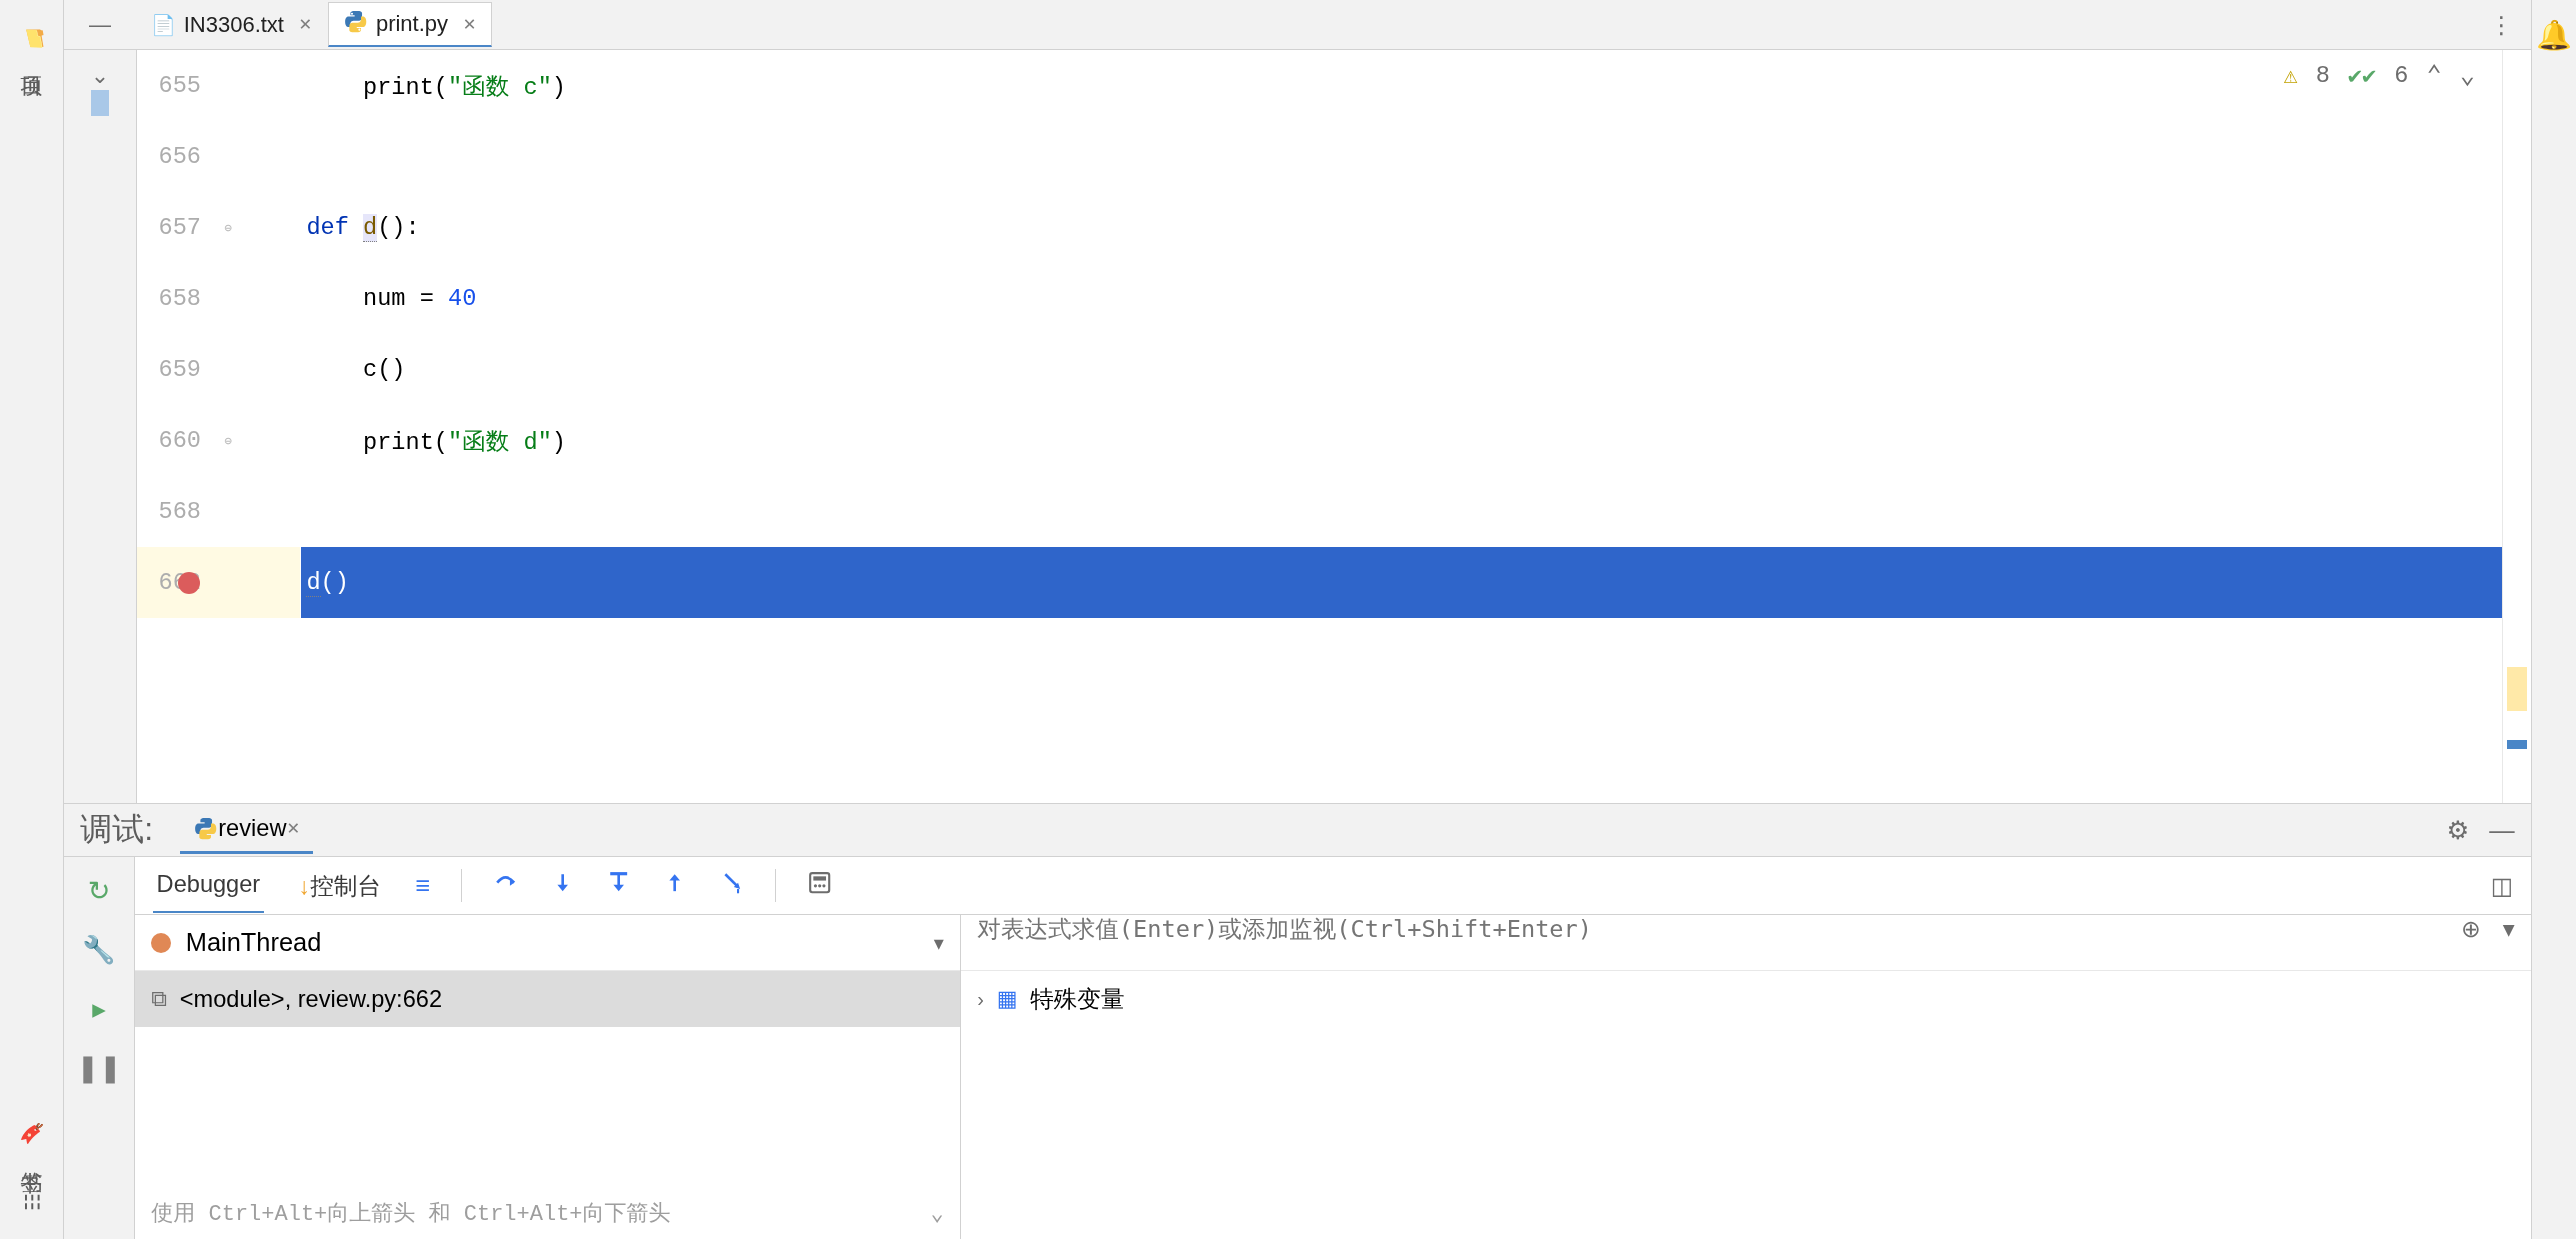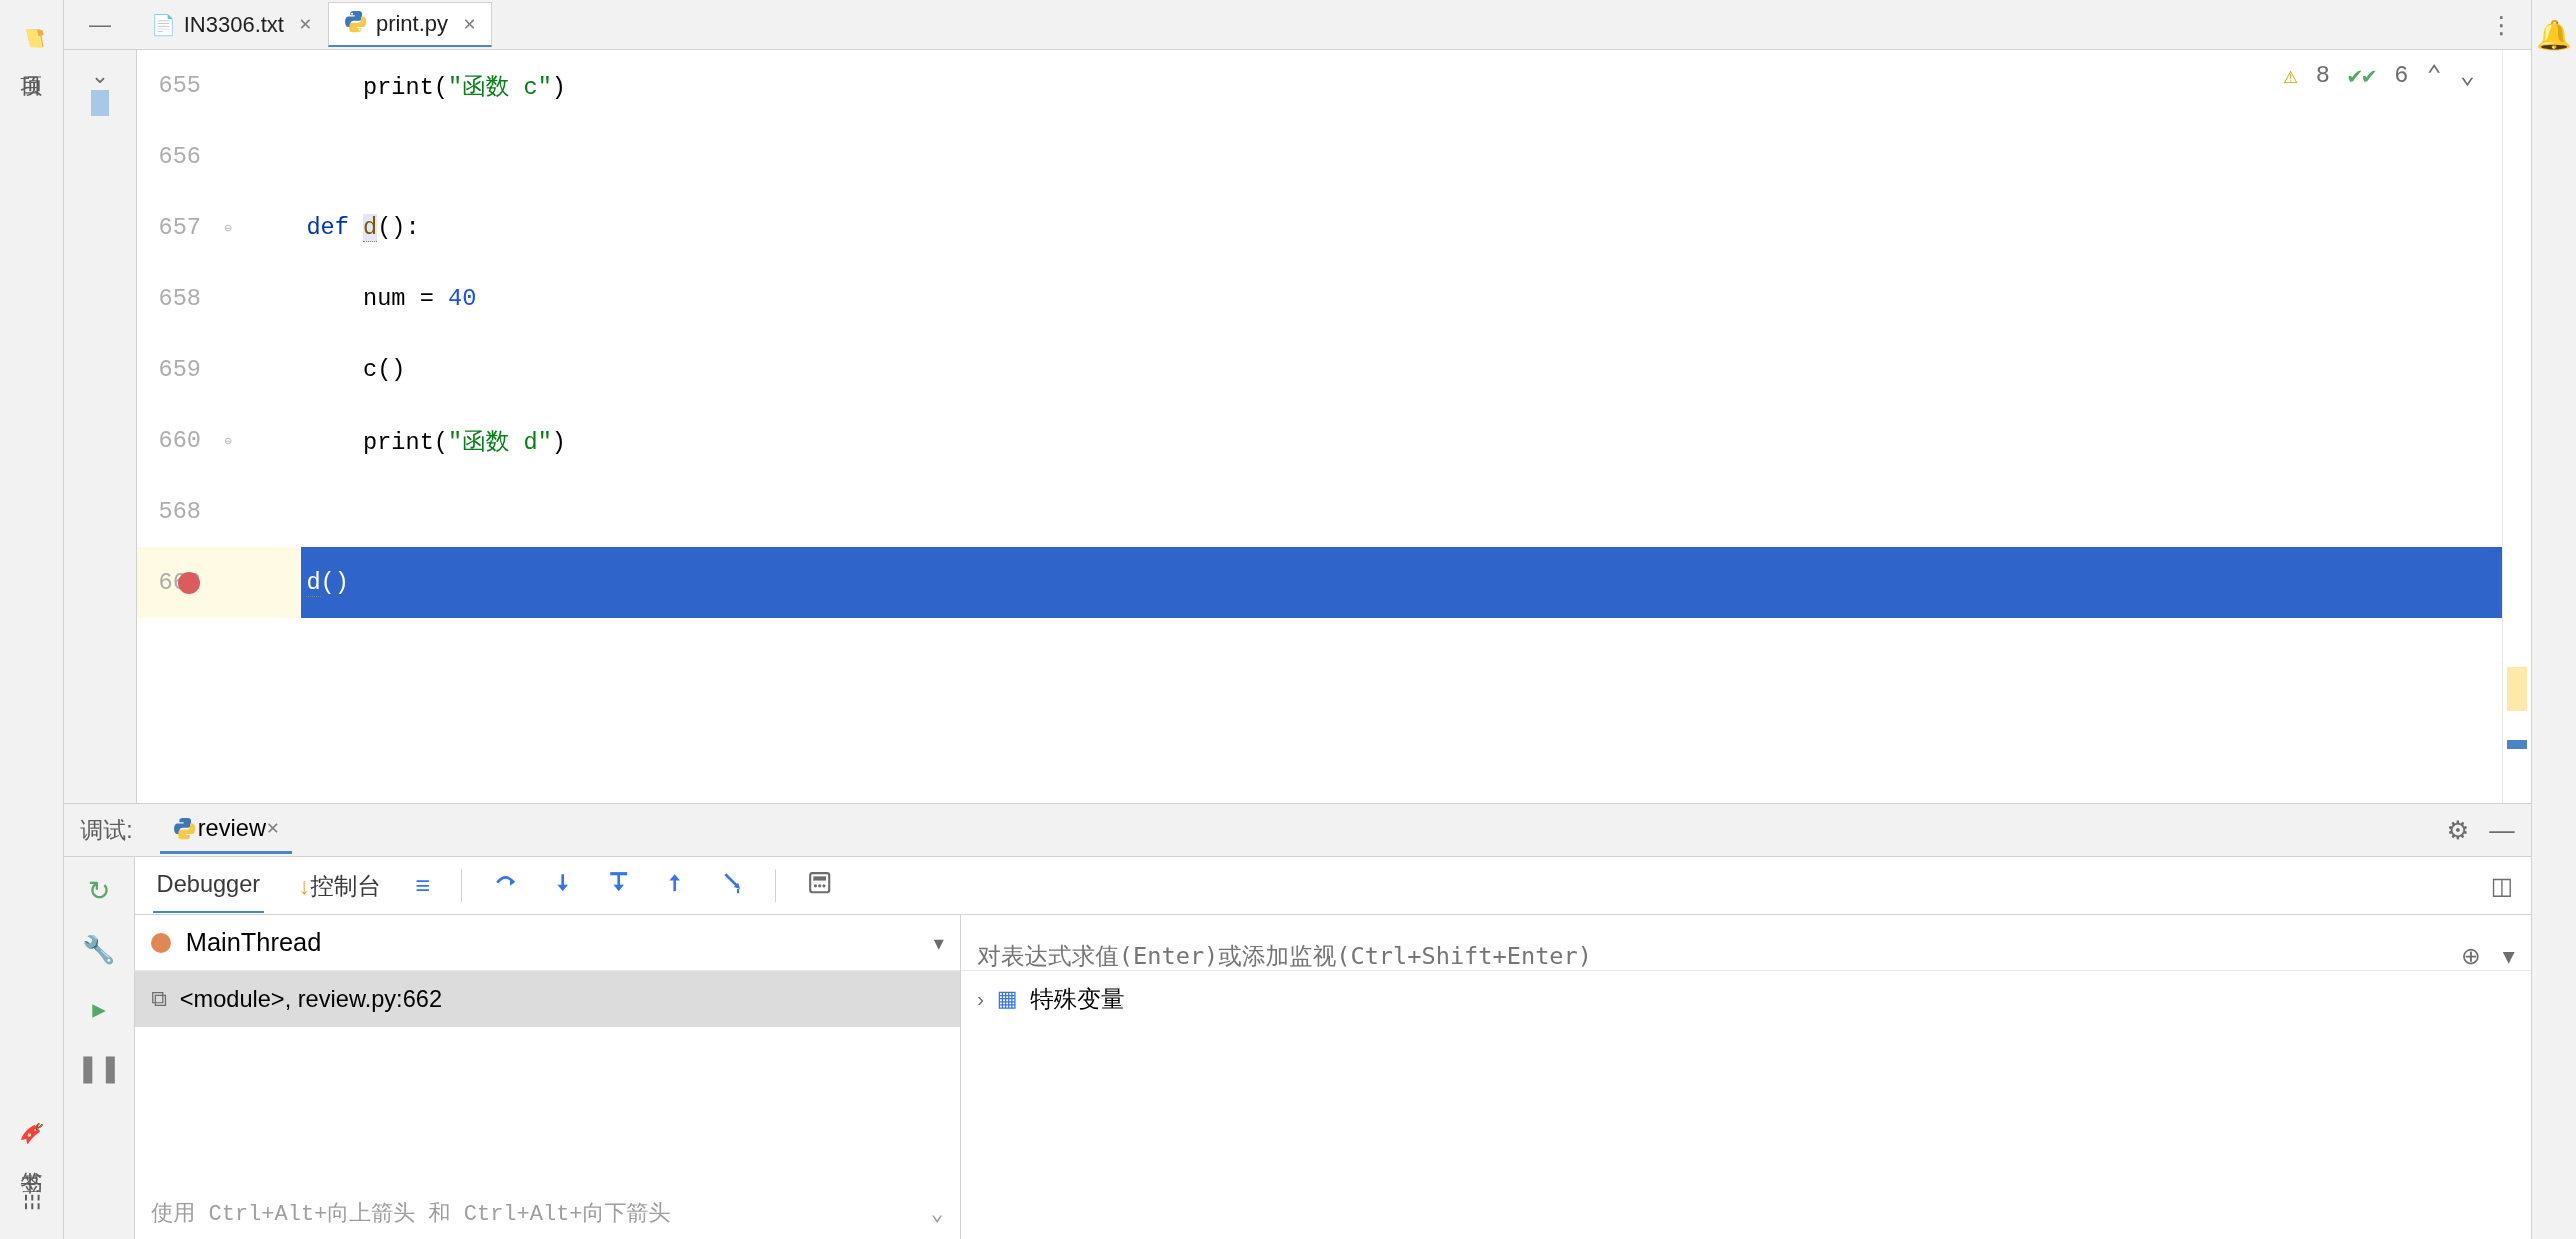--- a/index.html
+++ b/index.html
@@ -230,21 +230,21 @@
   flex-direction: column;
 }
 .debug-header {
   height: 53px;
   display: flex;
   align-items: center;
   padding: 0 16.3px;
   border-bottom: 0.9px solid #d1d1d1;
 }
 .debug-title {
-  font-size: 23px;
+  font-size: 32px;
   color: #5c5c5c;
   margin-right: 27px;
 }
 .debug-tab {
   display: flex;
   align-items: center;
   gap: 0;
   font-size: 23.6px;
   padding: 9px 12.7px;
   border-bottom: 3.6px solid #4a86c7;
@@ -335,21 +335,21 @@
   display: flex;
   align-items: center;
   justify-content: space-between;
   font-family: Liberation Mono, monospace;
 }
 
 .vars-panel { flex: 1; display: flex; flex-direction: column; }
 .watch-row {
   height: 56px;
   display: flex;
-  align-items: flex-end;
+  align-items: flex-start;
   padding: 0 16.3px;
   border-bottom: 0.9px solid #e8e8e8;
   gap: 21px;
 }
 .watch-input {
   flex: 1;
   border: none;
   outline: none;
   font-size: 23.6px;
   color: #9e9e9e;

